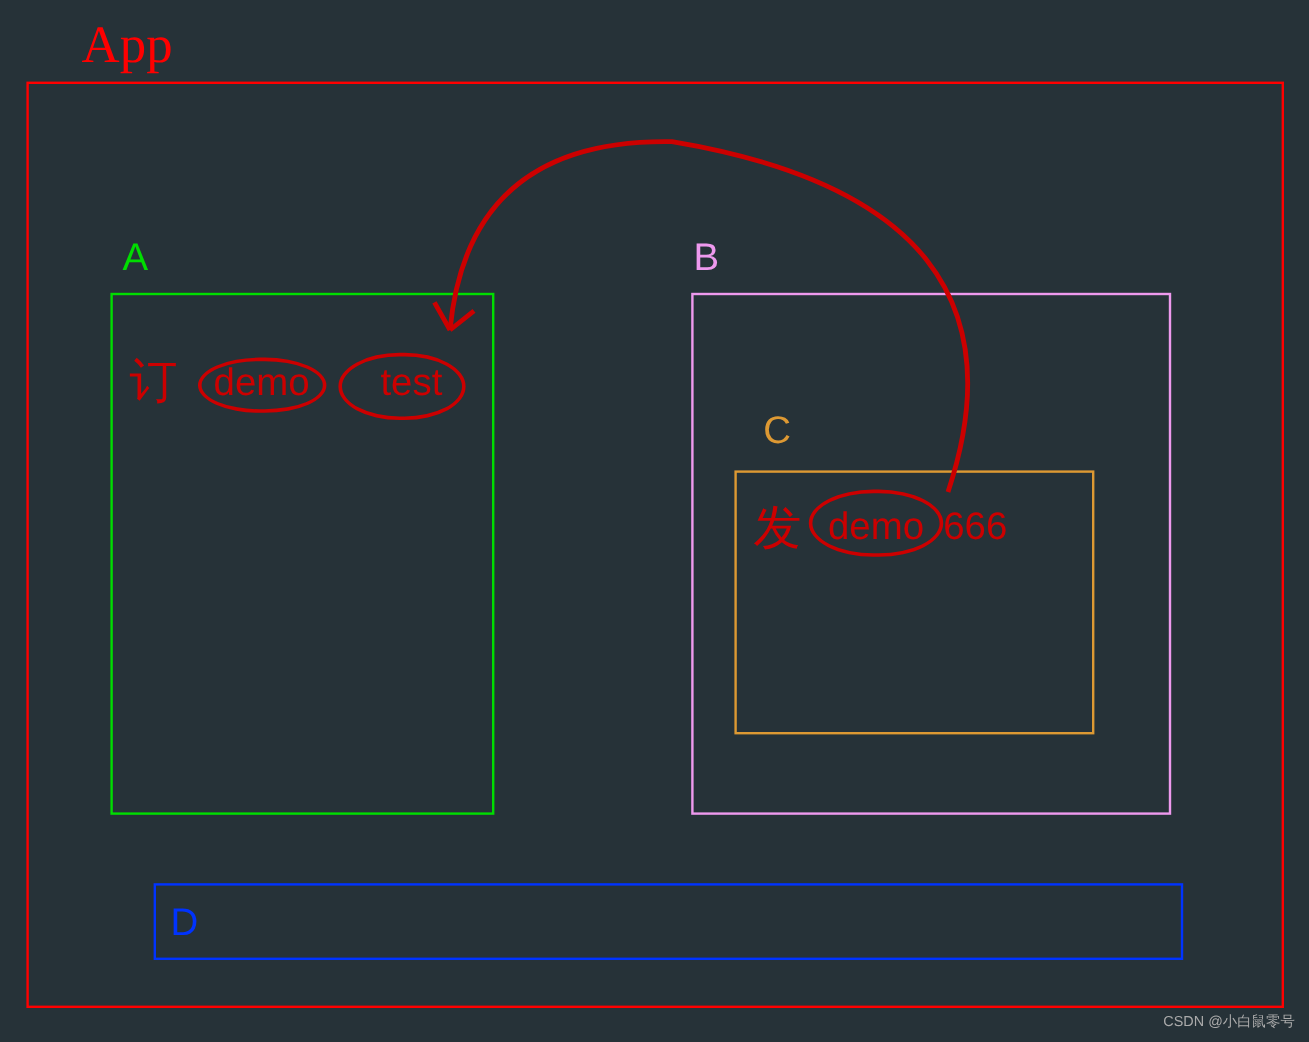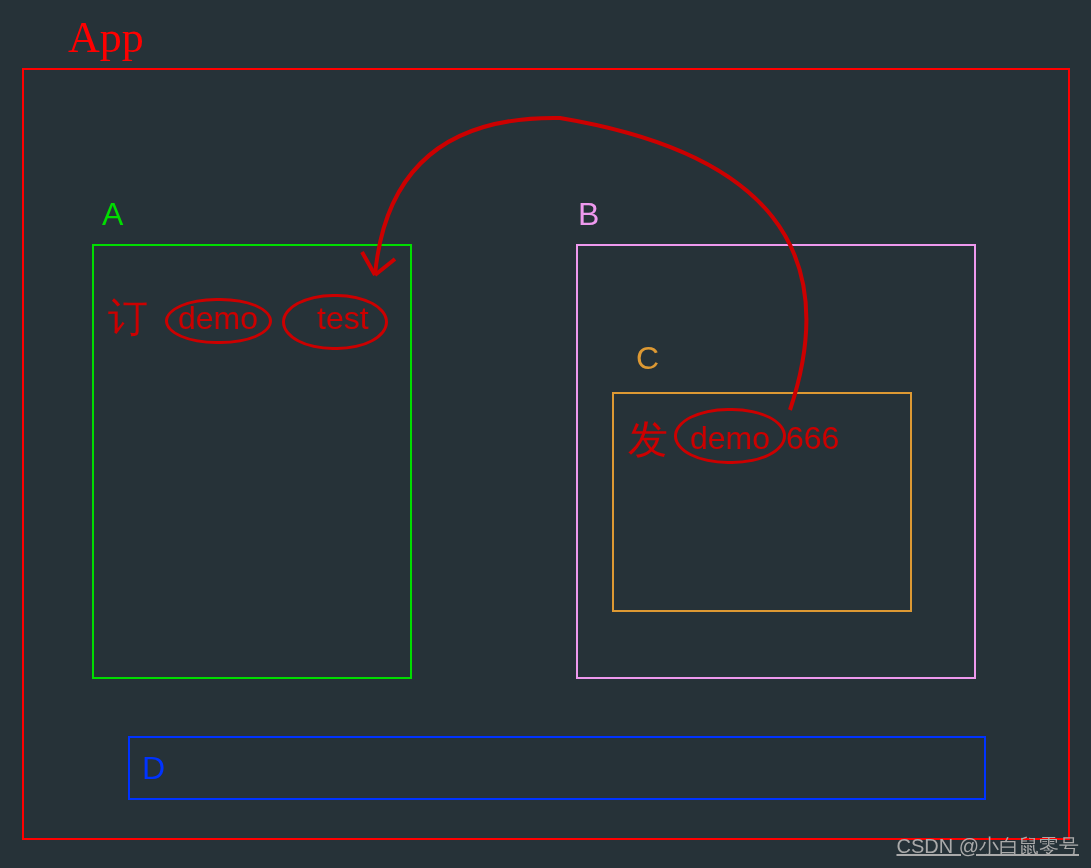--- a/index.html
+++ b/index.html
@@ -30,23 +30,22 @@
       position: absolute;
       border: 3px solid #cc0000;
       border-radius: 50%;
       background: transparent;
     }
     .watermark {
       position: absolute;
       bottom: 8px;
       right: 12px;
       color: #aaa;
-      font-size: 20px;
+      font-size: 12px;
       font-family: 'Microsoft YaHei', Arial, sans-serif;
-      text-decoration: underline;
     }
     svg.arrow {
       position: absolute;
       top: 0;
       left: 0;
       pointer-events: none;
     }
   </style>
 </head>
 <body>

